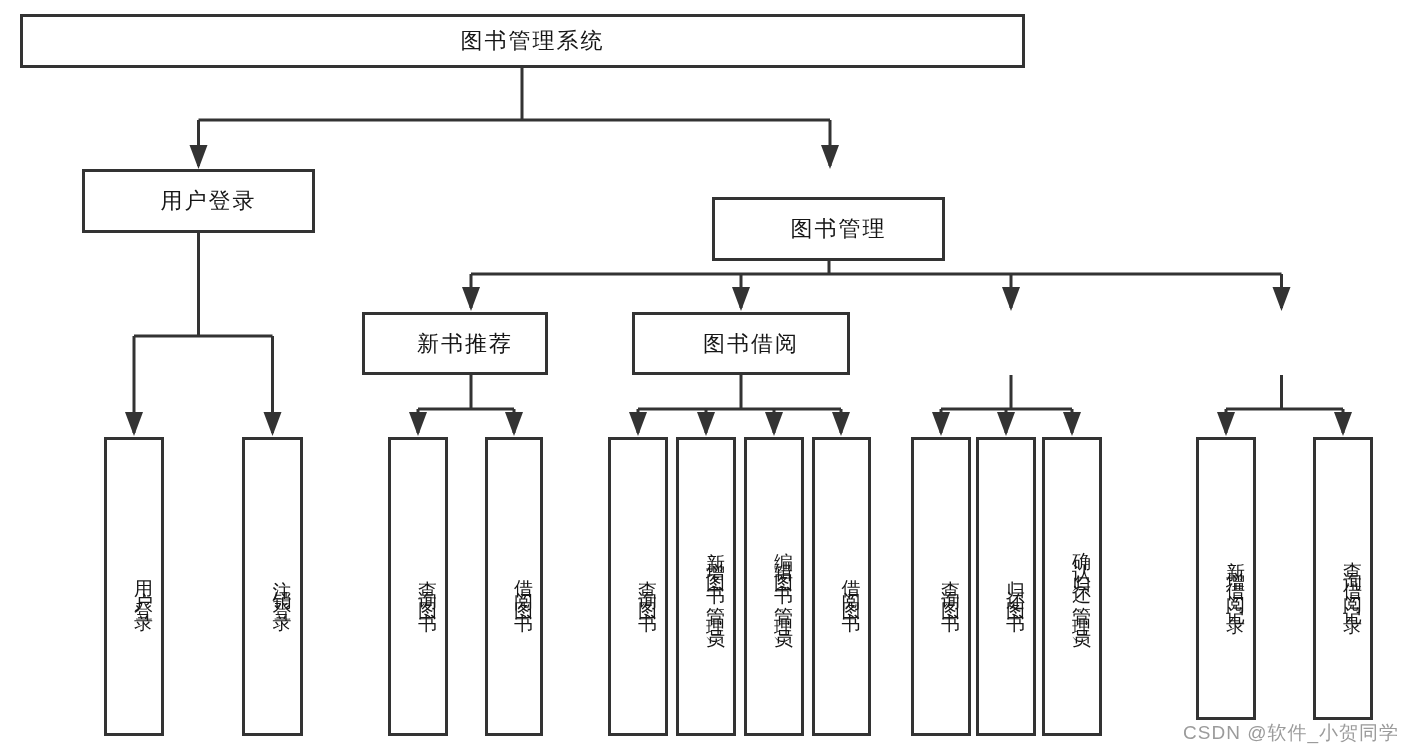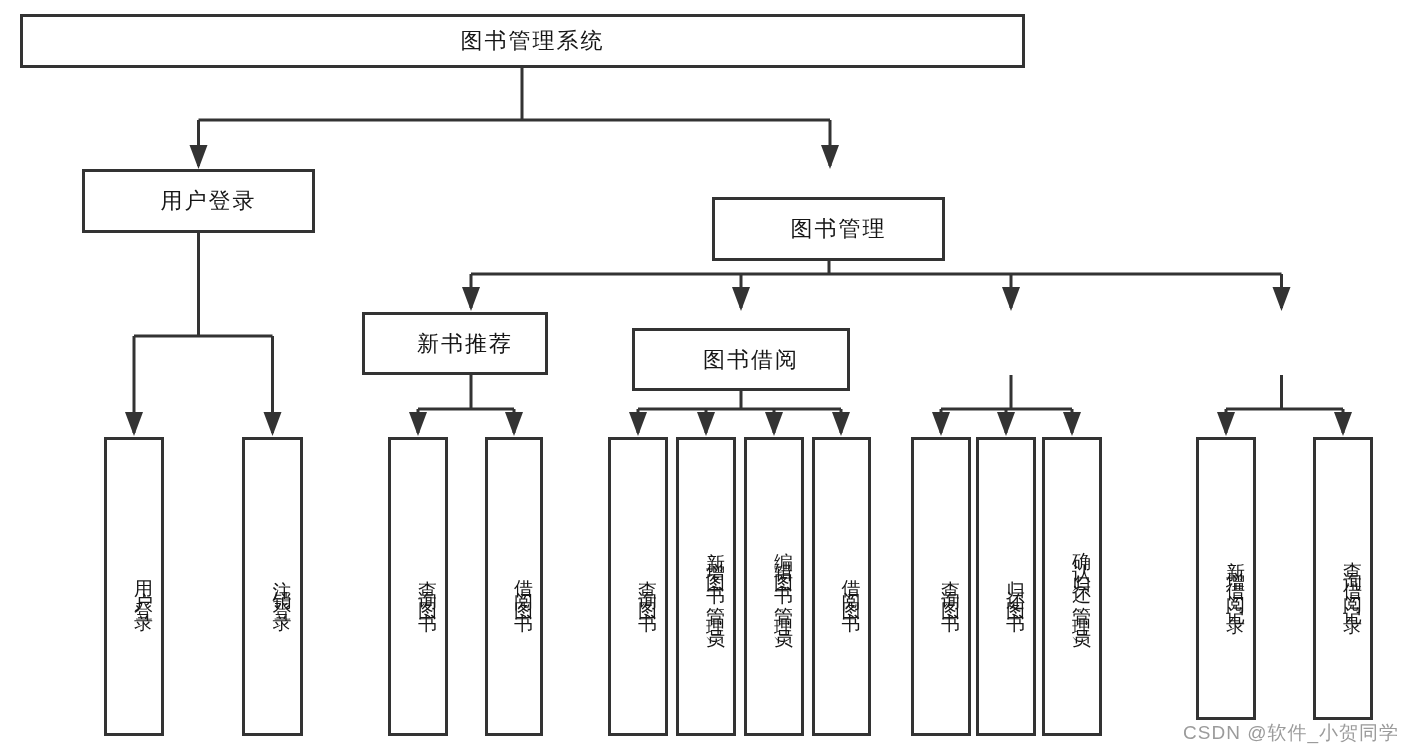--- a/index.html
+++ b/index.html
@@ -102,21 +102,21 @@
       <path d="M1343,409 V433" marker-end="url(#arr)"></path>
     </g>
   </svg>
 
   <div class="box hbox" style="left:20px; top:14px; width:1005px; height:54px;">图书管理系统</div>
 
   <div class="box hbox" style="left:82px; top:169px; width:233px; height:64px;">用户登录</div>
   <div class="box hbox" style="left:712px; top:169px; width:233px; height:64px;margin-top:28px;">图书管理</div>
 
   <div class="box hbox" style="left:362px; top:312px; width:186px; height:63px;">新书推荐</div>
-  <div class="box hbox" style="left:632px; top:328px; width:218px; height:63px;">图书借阅</div>
+  <div class="box hbox" style="left:632px; top:312px; width:218px; height:63px;">图书借阅</div>
 
   <div class="box vbox" style="left:104px; top:437px; width:60px; height:299px;">用户登录</div>
   <div class="box vbox" style="left:242px; top:437px; width:61px; height:299px;">注销登录</div>
 
   <div class="box vbox" style="left:388px; top:437px; width:60px; height:299px;">查询图书</div>
   <div class="box vbox" style="left:485px; top:437px; width:58px; height:299px;">借阅图书</div>
 
   <div class="box vbox" style="left:608px; top:437px; width:60px; height:299px;">查询图书</div>
   <div class="box vbox" style="left:676px; top:437px; width:60px; height:299px;">新增图书（管理员）</div>
   <div class="box vbox" style="left:744px; top:437px; width:60px; height:299px;">编辑图书（管理员）</div>

